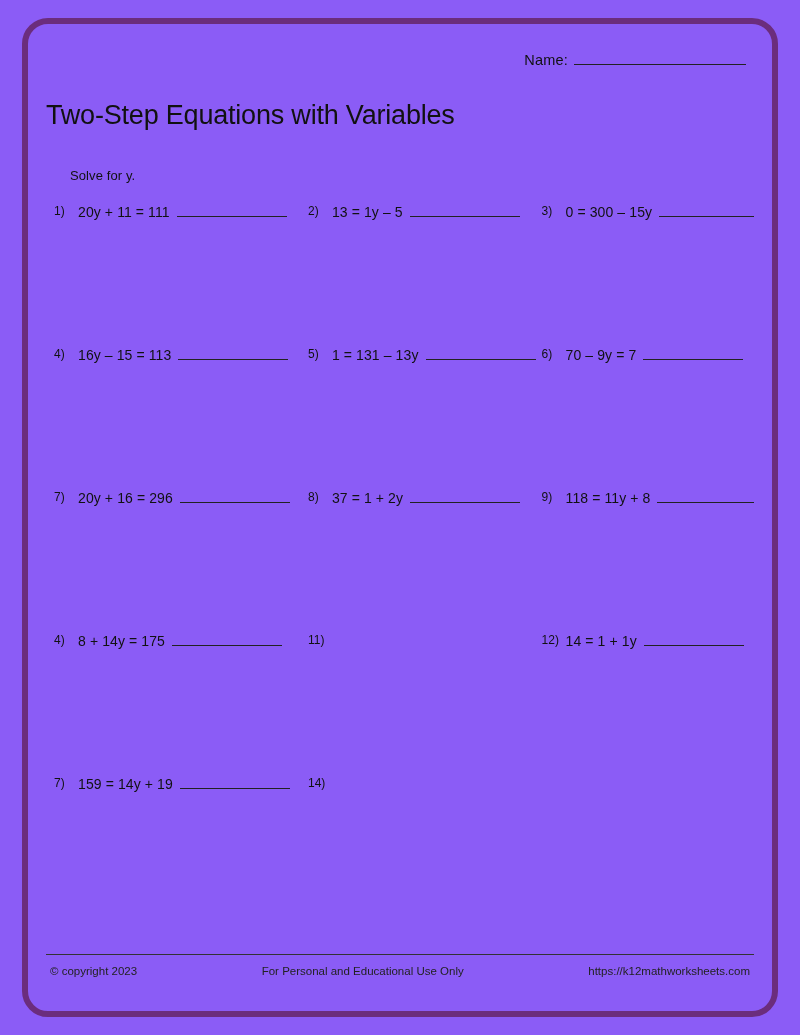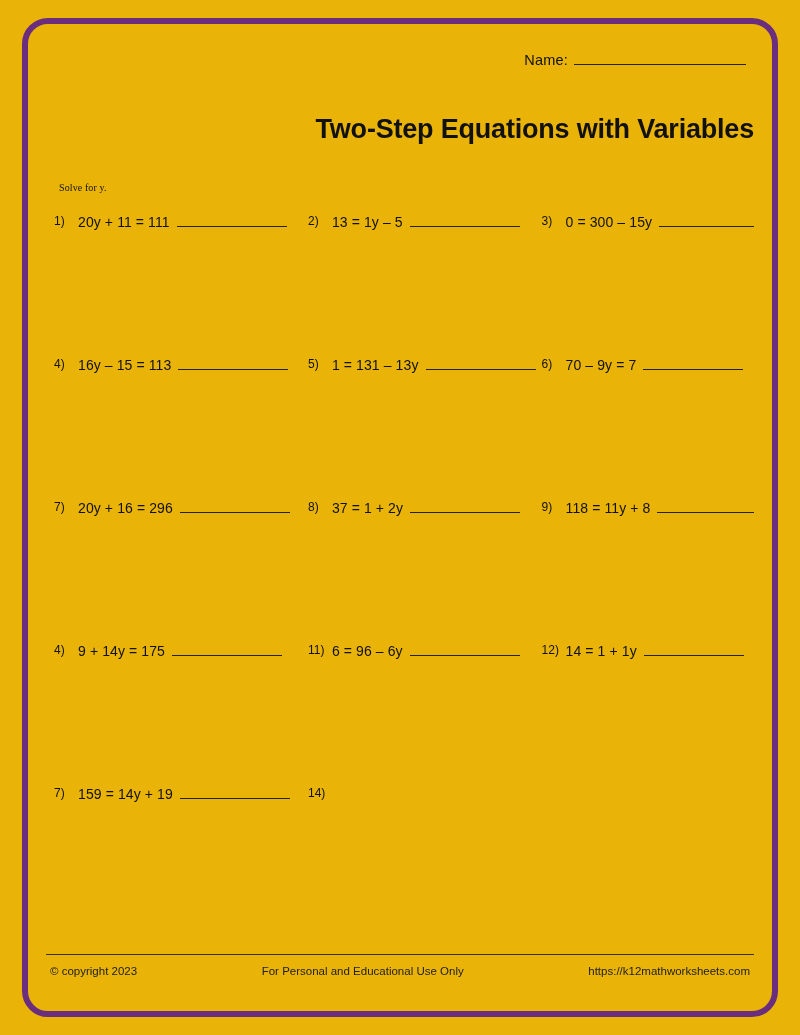--- a/index.html
+++ b/index.html
@@ -14,21 +14,21 @@
     color: #111111;
     overflow: hidden;
   }
 
   .page {
     position: relative;
     width: 800px;
     height: 1035px;
     box-sizing: border-box;
     padding: 19px;
-    background: #eab308;
+    background: #8b5cf6;
   }
 
   .border-frame {
     position: absolute;
     left: 22px;
     top: 18px;
     right: 22px;
     bottom: 18px;
     border: 6px solid #6b2d7d;
     border-radius: 26px;
@@ -58,35 +58,34 @@
   }
   .name-line {
     display: inline-block;
     width: 172px;
     border-bottom: 1.4px solid #222;
     height: 14px;
     margin-left: 6px;
   }
 
   .title {
-    text-align: right;
+    text-align: left;
     font-size: 27px;
-    font-weight: bold;
+    font-weight: normal;
     letter-spacing: -0.2px;
-    margin-top: 46px;
+    margin-top: 32px;
     color: #111;
   }
 
   .instructions {
-    font-size: 10px;
+    font-size: 13px;
     margin-top: 37px;
-    margin-left: 13px;
+    margin-left: 24px;
     color: #111;
     letter-spacing: 0.1px;
-    font-family: Liberation Serif, serif;
   }
 
   .problems {
     margin-top: 18px;
   }
 
   .prob-row {
     display: flex;
     height: 143px;
   }
@@ -243,30 +242,26 @@
             <span class="prob-eq">118 = 11y + 8</span>
             <span class="answer-line"></span>
           </span>
         </div>
       </div>
 
       <div class="prob-row">
         <div class="prob c1">
           <span class="prob-num">4)</span>
           <span class="prob-body">
-            <span class="prob-eq">9 + 14y = 175</span>
+            <span class="prob-eq">8 + 14y = 175</span>
             <span class="answer-line"></span>
           </span>
         </div>
         <div class="prob c2">
           <span class="prob-num">11)</span>
-          <span class="prob-body">
-            <span class="prob-eq">6 = 96 – 6y</span>
-            <span class="answer-line"></span>
-          </span>
         </div>
         <div class="prob c3">
           <span class="prob-num">12)</span>
           <span class="prob-body">
             <span class="prob-eq">14 = 1 + 1y</span>
             <span class="answer-line"></span>
           </span>
         </div>
       </div>
 

